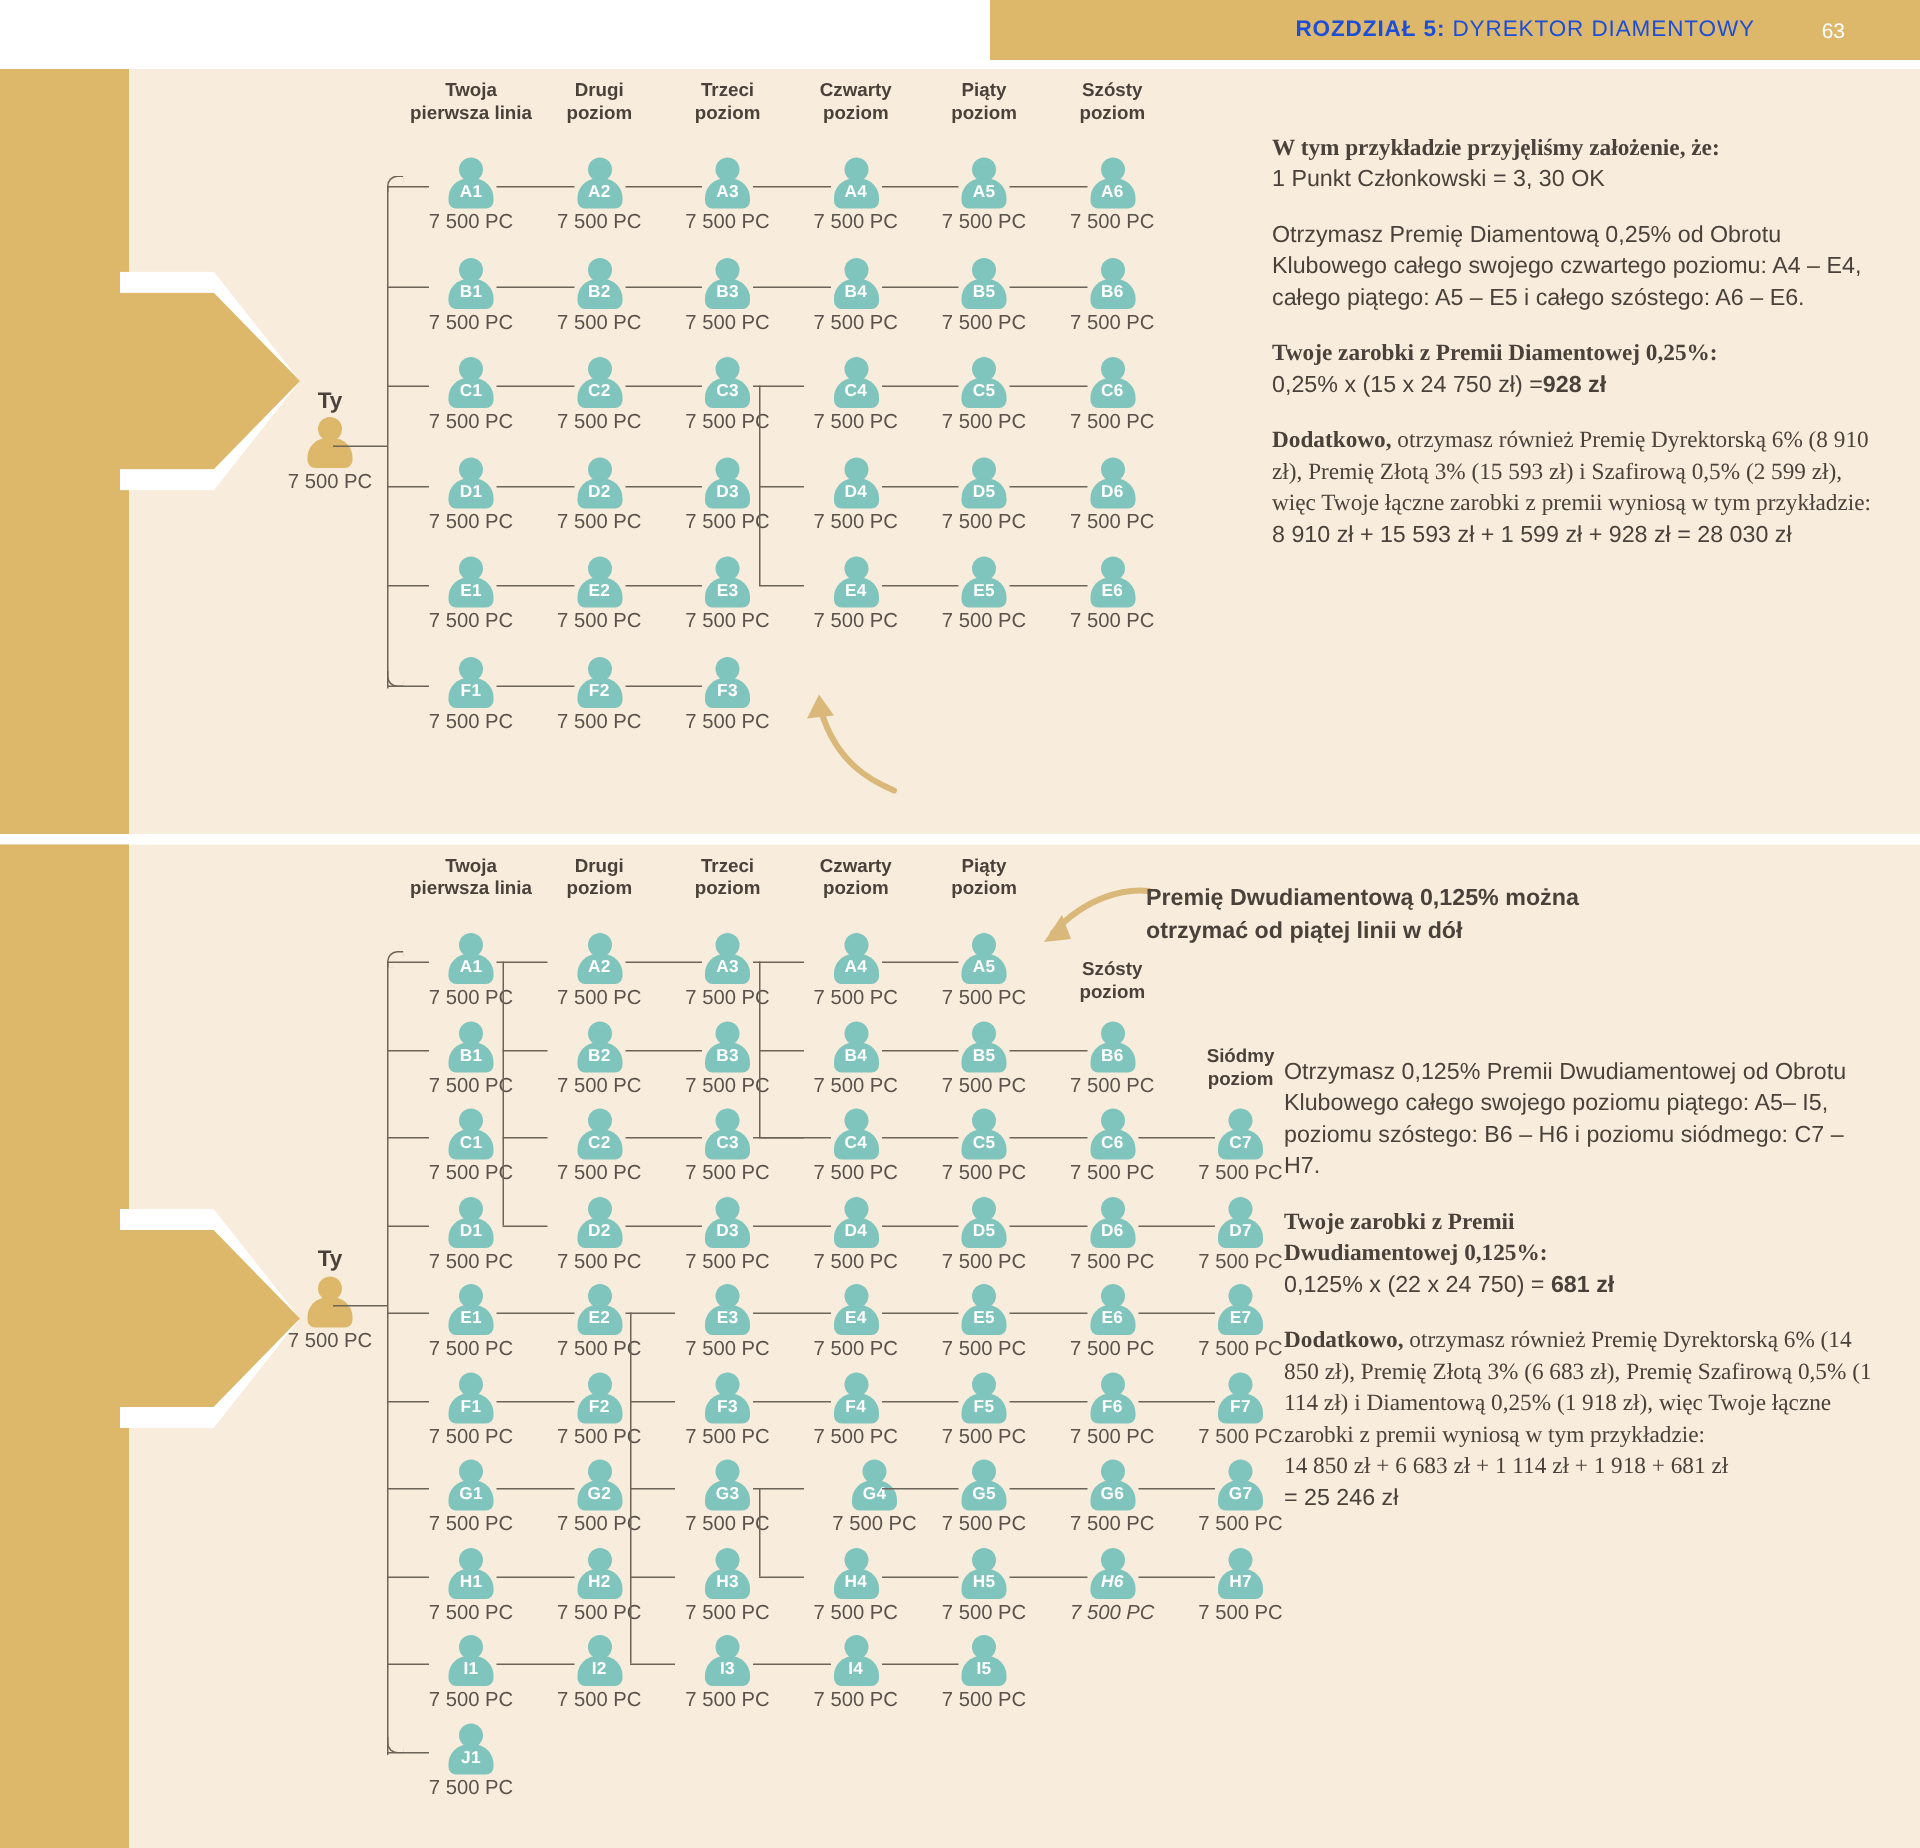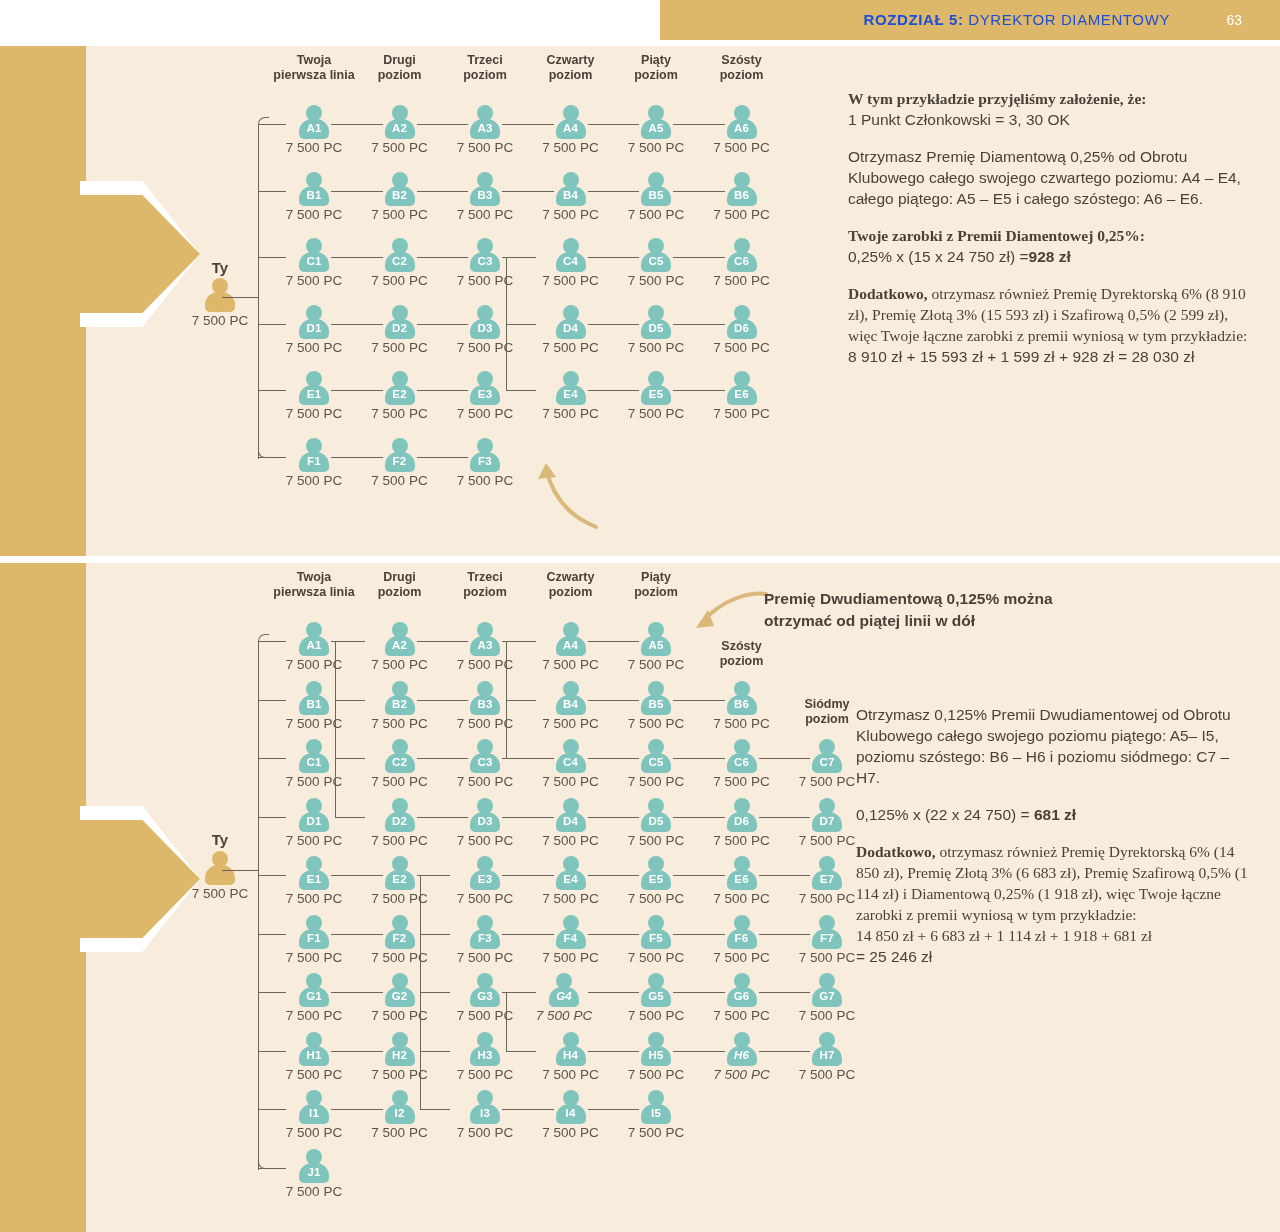--- a/index.html
+++ b/index.html
@@ -18,21 +18,21 @@
     position:absolute;left:660px;top:0;width:620px;height:40px;
     background:#ddb76a;
   }
   .hdr-text{
     position:absolute;right:110px;top:11px;
     font-size:15px;letter-spacing:.6px;color:#1d4ed8;
     white-space:nowrap;
   }
   .hdr-text b{font-weight:bold;}
   .hdr-page{
-    position:absolute;right:38px;top:12px;
+    position:absolute;right:50px;top:12px;
     font-size:14px;color:#ffffff;
   }
 
   
   .section{position:absolute;left:0;right:0;background:#f8eddd;}
   #sec1{top:46px;height:510px;}
   #sec2{top:563px;height:669px;}
 
   
   .goldband{position:absolute;left:0;top:0;width:86px;bottom:0;background:#ddb76a;}
@@ -826,21 +826,21 @@
           <div class="pc">7 500 PC</div>
         </div>
         <div class="node" style="left: 433px; top: 410px;">
           <div class="person">
             <div class="head"></div>
             <div class="body"></div>
             <div class="lbl">G3</div>
           </div>
           <div class="pc">7 500 PC</div>
         </div>
-        <div class="node" style="left: 512px; top: 410px; font-style: italic;">
+        <div class="node" style="left: 531px; top: 410px;">
           <div class="person">
             <div class="head"></div>
             <div class="body"></div>
             <div class="lbl">G4</div>
           </div>
           <div class="pc">7 500 PC</div>
         </div>
         <div class="node" style="left: 604px; top: 410px;">
           <div class="person">
             <div class="head"></div>
@@ -1021,20 +1021,21 @@
     <p>8 910 zł + 15 593 zł + 1 599 zł + 928 zł = 28 030 zł</p>
   </div>
 
   <svg class="arrow" style="left:534px;top:455px;" width="70" height="75" viewBox="0 0 70 75">
     <path d="M62 72 C48 66, 22 54, 12 14" stroke="#d9b879" stroke-width="4" fill="none" stroke-linecap="round"></path>
     <path d="M12 8 L4 24 L22 22 Z" fill="#d9b879"></path>
   </svg>
 
   <div class="copy" style="left:856px;top:704px;width:392px;">
     <p>Otrzymasz 0,125% Premii Dwudiamentowej od Obrotu Klubowego całego swojego poziomu piątego: A5– I5, poziomu szóstego: B6 – H6 i poziomu siódmego: C7 – H7.</p>
+    <p class="nospace"><b>Twoje zarobki z Premii<br>Dwudiamentowej 0,125%:</b></p>
     <p><span>0,125% x (22 x 24 750) = </span><b>681 zł</b></p>
     <p class="nospace"><b>Dodatkowo,</b><span> otrzymasz również Premię Dyrektorską 6%  (14 850 zł), Premię Złotą 3% (6 683 zł), Premię Szafirową 0,5% (1 114 zł) i Diamentową 0,25% (1 918 zł), więc Twoje łączne zarobki z premii wyniosą w tym przykładzie:</span></p>
     <p class="nospace">14 850 zł + 6 683 zł + 1 114 zł + 1 918 + 681 zł</p>
     <p>= 25 246 zł</p>
   </div>
 
   <svg class="arrow" style="left:690px;top:588px;" width="80" height="50" viewBox="0 0 80 50">
     <path d="M76 6 C60 4, 34 10, 12 34" stroke="#d9b879" stroke-width="4" fill="none" stroke-linecap="round"></path>
     <path d="M6 40 L24 38 L18 22 Z" fill="#d9b879"></path>
   </svg>

